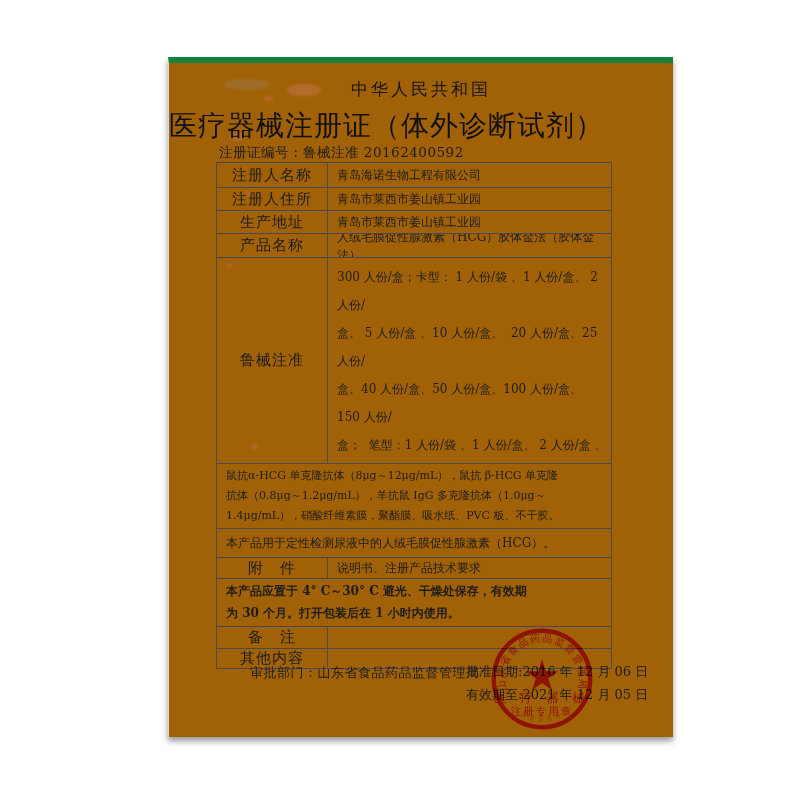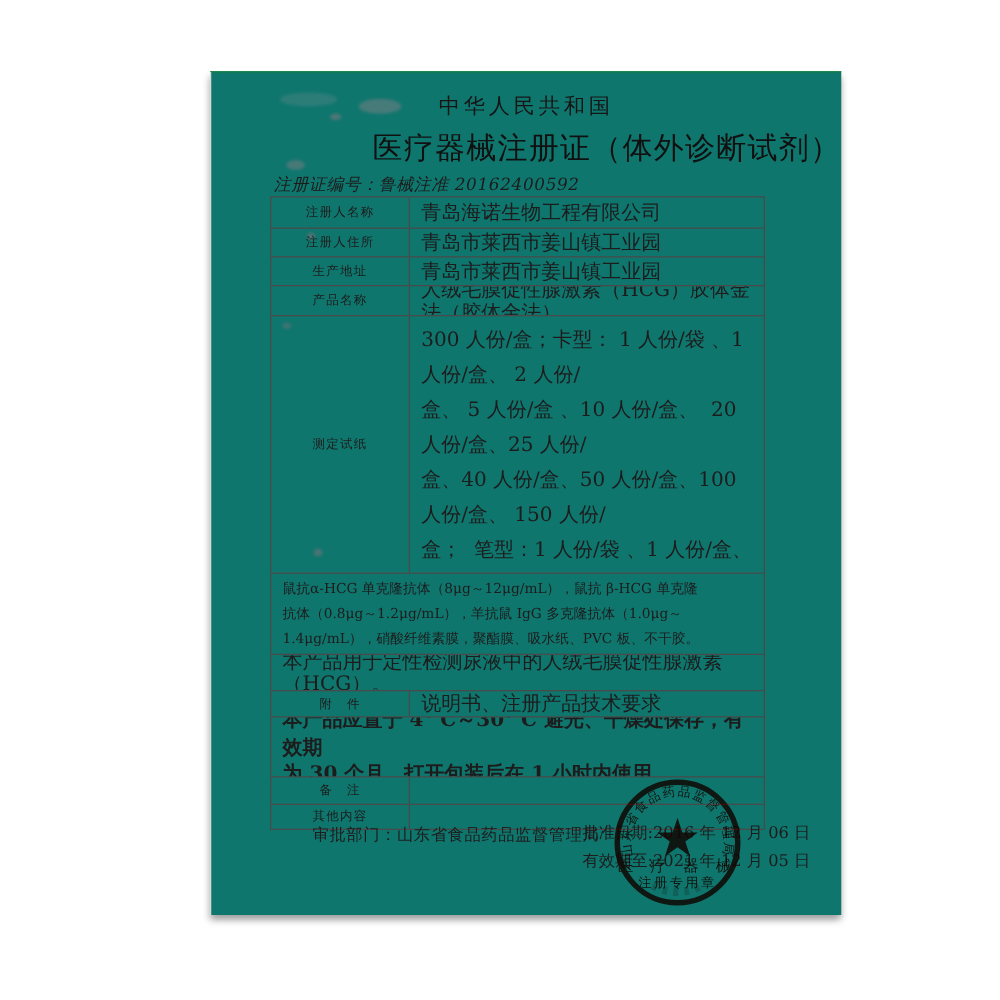--- a/index.html
+++ b/index.html
@@ -3,43 +3,43 @@
 <meta charset="utf-8">
 <style>
   html,body{margin:0;padding:0;}
   body{
     width:800px;height:800px;background:#ffffff;position:relative;overflow:hidden;
     font-family:"DejaVu Serif","Liberation Serif",serif;color:#1c1c1c;
     -webkit-font-smoothing:antialiased;
   }
   .page{
     position:absolute;left:168px;top:57px;width:504px;height:674px;
-    background:#0f766e;
-    border-left:1px solid #d9d9d9;border-top:1px solid #15803d;
+    background:#a16207;
+    border-left:1px solid #d9d9d9;border-top:6px solid #15803d;
     box-shadow:0 5px 6px rgba(0,0,0,.25),-2px 3px 5px rgba(0,0,0,.10),2px 3px 4px rgba(0,0,0,.08);
   }
   .title1{position:absolute;top:15px;left:0;width:100%;text-align:center;
     font-size:17px;letter-spacing:3px;color:#151515;}
-  .title2{position:absolute;top:44px;left:0;width:100%;text-align:right;
-    font-size:24px;letter-spacing:1px;color:#101010;}
-  .cert-line{position:absolute;top:81px;left:50px;font-size:13.5px;letter-spacing:.5px;font-style:italic;}
+  .title2{position:absolute;top:44px;left:0;width:100%;text-align:left;
+    font-size:28px;letter-spacing:1px;color:#101010;}
+  .cert-line{position:absolute;top:81px;left:50px;font-size:13.5px;letter-spacing:.5px;}
   .reg-table{
     position:absolute;left:47px;top:99px;width:394px;
     border:1px solid #4a4a4a;border-bottom:none;background:transparent;
   }
   .row{display:flex;border-bottom:1px solid #4a4a4a;overflow:hidden;}
   .lbl{
     width:111px;flex:0 0 111px;border-right:1px solid #4a4a4a;
     display:flex;align-items:center;justify-content:center;text-align:center;
-    font-size:10px;letter-spacing:1px;padding:0 4px;box-sizing:border-box;line-height:17px;
+    font-size:15px;letter-spacing:1px;padding:0 4px;box-sizing:border-box;line-height:17px;
   }
   .val{
     flex:1;display:flex;align-items:center;
     padding:1px 4px 1px 9px;box-sizing:border-box;
-    font-size:16px;line-height:18px;white-space:pre-wrap;overflow:hidden;
+    font-size:12px;line-height:18px;white-space:pre-wrap;overflow:hidden;
   }
   .val.multi{line-height:28px;}
   .val.dense{font-size:11px;line-height:20px;}
   .val.store{line-height:21.5px;font-weight:bold;}
   .footer-approval{position:absolute;left:81px;top:601px;font-size:13px;letter-spacing:.5px;}
   .footer-dates{position:absolute;left:297px;top:597px;font-size:13px;line-height:23px;}
   .footer-dates div{white-space:pre;}
   .seal{
     position:absolute;left:320px;top:563px;width:106px;height:106px;
     mix-blend-mode:multiply;opacity:.93;pointer-events:none;
@@ -81,21 +81,21 @@
     </div>
     <div class="row" style="height:22px">
       <div class="lbl">生产地址</div>
       <div class="val">青岛市莱西市姜山镇工业园</div>
     </div>
     <div class="row" style="height:23px">
       <div class="lbl">产品名称</div>
       <div class="val">人绒毛膜促性腺激素（HCG）胶体金法（胶体金法）</div>
     </div>
     <div class="row" style="height:205px">
-      <div class="lbl">测定试纸</div>
+      <div class="lbl">鲁械注准</div>
       <div class="val multi">条型：  1 人份/袋、1 人份/盒、 2 人份/盒、 5 人份/
 盒 、10 人份/盒、          20 人份/盒、 25 人份/盒、
 40 人份/盒、50 人份/盒、100 人份/盒、 200 人份/盒、
 300 人份/盒；卡型： 1 人份/袋 、1 人份/盒、 2 人份/
 盒、 5 人份/盒 、10 人份/盒、  20 人份/盒、25 人份/
 盒、40 人份/盒、50 人份/盒、100 人份/盒、 150 人份/
 盒；  笔型：1 人份/袋 、1 人份/盒、 2 人份/盒 、 5
 人份/盒 、10 人份/盒、20 人份/盒、40 人份/盒、50 人
 份/盒；  条型+卡型：各 1 人份/盒；条型+笔型：各 1
 人份/盒。</div>

